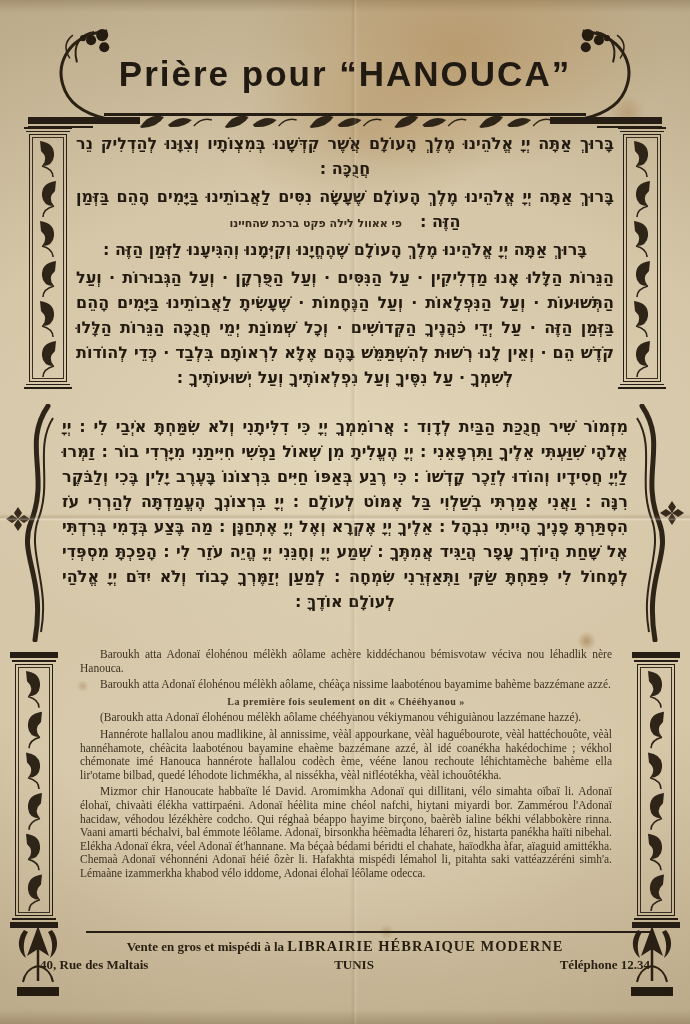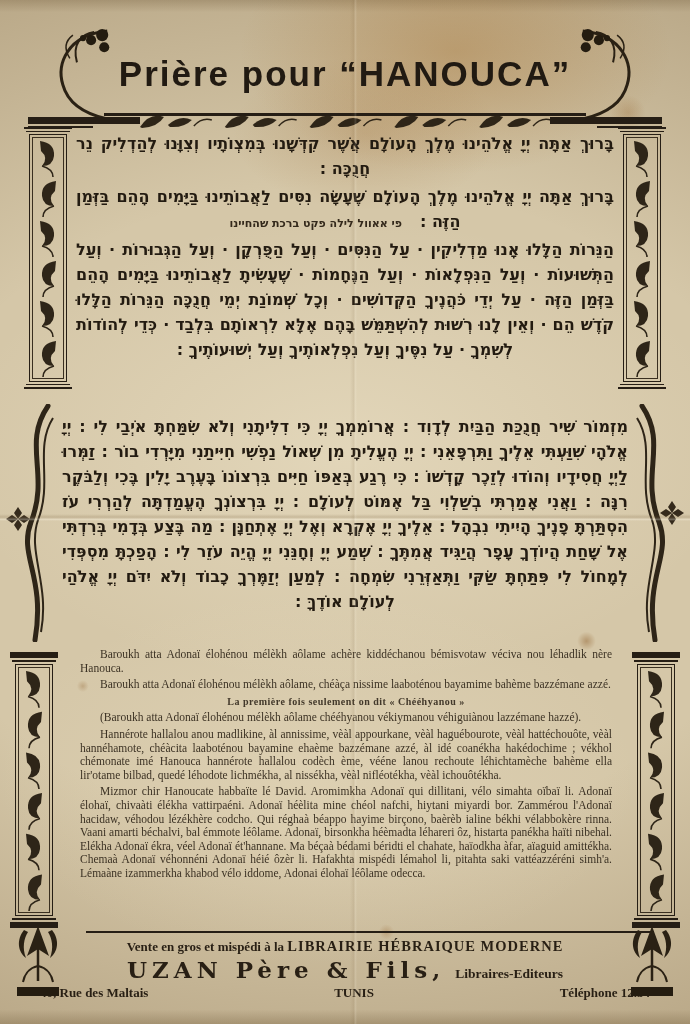--- a/index.html
+++ b/index.html
@@ -191,20 +191,21 @@
       </svg>
     </div>
       </div>
     <div class="cap thin"></div>
       <div class="cap"></div>
   </div>
 
   <div class="hebrew-main">
     <p>בָּרוּךְ אַתָּה יְיָ אֱלֹהֵינוּ מֶלֶךְ הָעוֹלָם אֲשֶׁר קִדְּשָׁנוּ בְּמִצְוֹתָיו וְצִוָּנוּ לְהַדְלִיק נֵר חֲנֻכָּה :</p>
     <p><span>בָּרוּךְ אַתָּה יְיָ אֱלֹהֵינוּ מֶלֶךְ הָעוֹלָם שֶׁעָשָׂה נִסִּים לַאֲבוֹתֵינוּ בַּיָּמִים הָהֵם בַּזְּמַן הַזֶּה :</span><span class="jnote">פי אאוול לילה פקט ברכת שהחיינו</span></p>
+    <p>בָּרוּךְ אַתָּה יְיָ אֱלֹהֵינוּ מֶלֶךְ הָעוֹלָם שֶׁהֶחֱיָנוּ וְקִיְּמָנוּ וְהִגִּיעָנוּ לַזְּמַן הַזֶּה :</p>
     <p>הַנֵּרוֹת הַלָּלוּ אָנוּ מַדְלִיקִין · עַל הַנִּסִּים · וְעַל הַפֻּרְקָן · וְעַל הַגְּבוּרוֹת · וְעַל הַתְּשׁוּעוֹת · וְעַל הַנִּפְלָאוֹת · וְעַל הַנֶּחָמוֹת · שֶׁעָשִׂיתָ לַאֲבוֹתֵינוּ בַּיָּמִים הָהֵם בַּזְּמַן הַזֶּה · עַל יְדֵי כֹּהֲנֶיךָ הַקְּדוֹשִׁים · וְכָל שְׁמוֹנַת יְמֵי חֲנֻכָּה הַנֵּרוֹת הַלָּלוּ קֹדֶשׁ הֵם · וְאֵין לָנוּ רְשׁוּת לְהִשְׁתַּמֵּשׁ בָּהֶם אֶלָּא לִרְאוֹתָם בִּלְבַד · כְּדֵי לְהוֹדוֹת לְשִׁמְךָ · עַל נִסֶּיךָ וְעַל נִפְלְאוֹתֶיךָ וְעַל יְשׁוּעוֹתֶיךָ :</p>
   </div>
 
   <div class="whiplash l">
     <svg viewBox="0 0 48 238" width="100%" height="100%" preserveAspectRatio="none">
       <path fill="none" stroke="#2e2518" stroke-width="5" stroke-linecap="round" d="M34,2 C8,40 36,70 17,118 C4,152 32,172 21,236"></path>
       <path fill="none" stroke="#2e2518" stroke-width="2" d="M39,14 C20,44 39,78 24,116 C13,148 36,180 27,228"></path>
     </svg>
   </div>
   <div class="whiplash r">
@@ -269,24 +270,20 @@
     <p>Hannérote hallalou anou madlikine, àl annissime, vèàl appourkane, vèàl haguébourote, vèàl hattéchouôte, vèàl hannéhamote, chéàcita laaboténou bayamine ehaème bazzémane azzé, àl idé coanékha hakédochime ; vékhol chémonate imé Hanouca hannérote hallalou codèch ème, vééne lanou rechoute léhichtamèche bahème ella lir'otame bilbad, quedé léhodote lichmékha, al nissékha, vèàl nifléotékha, vèàl ichouôtékha.</p>
     <p>Mizmor chir Hanoucate habbaïte lé David. Aromimkha Adonaï qui dillitani, vélo simahta oïbaï li. Adonaï élohaï, chivaàti élékha vattirpaéni. Adonaï héèlita mine chéol nafchi, hiytani miyardi bor. Zammérou l'Adonaï hacidaw, véhodou lézékhère codcho. Qui réghaà béappo hayime birçono, baèrèb ialine békhi vélabbokère rinna. Vaani amarti béchalvi, bal émmote léôlame. Adonaï, birsonkha héèmadta léhareri ôz, histarta panékha haïti nibehal. Elékha Adonaï ékra, véel Adonaï ét'hannane. Ma béçaà bédami béridti el chahate, haïodkha àfar, aïaguid amittékha. Chemaà Adonaï véhonnéni Adonaï héié ôzèr li. Hafakhta mispédi lémahol li, pitahta saki vattéazzéréni simh'a. Lémaàne izammerkha khabod vélo iddome, Adonai élohaï léôlame odecca.</p>
   </div>
 
   <div class="footer-rule"></div>
   <div class="footer">
     <div class="f1">
       <span>Vente en gros et mispédi à la</span>
       <span class="store">LIBRAIRIE HÉBRAIQUE MODERNE</span>
     </div>
-    <div class="f2">
-      <span class="uzan">UZAN Père &amp; Fils,</span>
-      <span class="role">Libraires-Editeurs</span>
-    </div>
     <div class="f3">
       <span>40, Rue des Maltais</span>
       <span>TUNIS</span>
       <span>Téléphone 12.34</span>
     </div>
   </div>
   <svg class="tulip l" viewBox="0 0 48 84">
       <use href="#tulipg"></use>
     </svg>
   <svg class="tulip r" viewBox="0 0 48 84">

